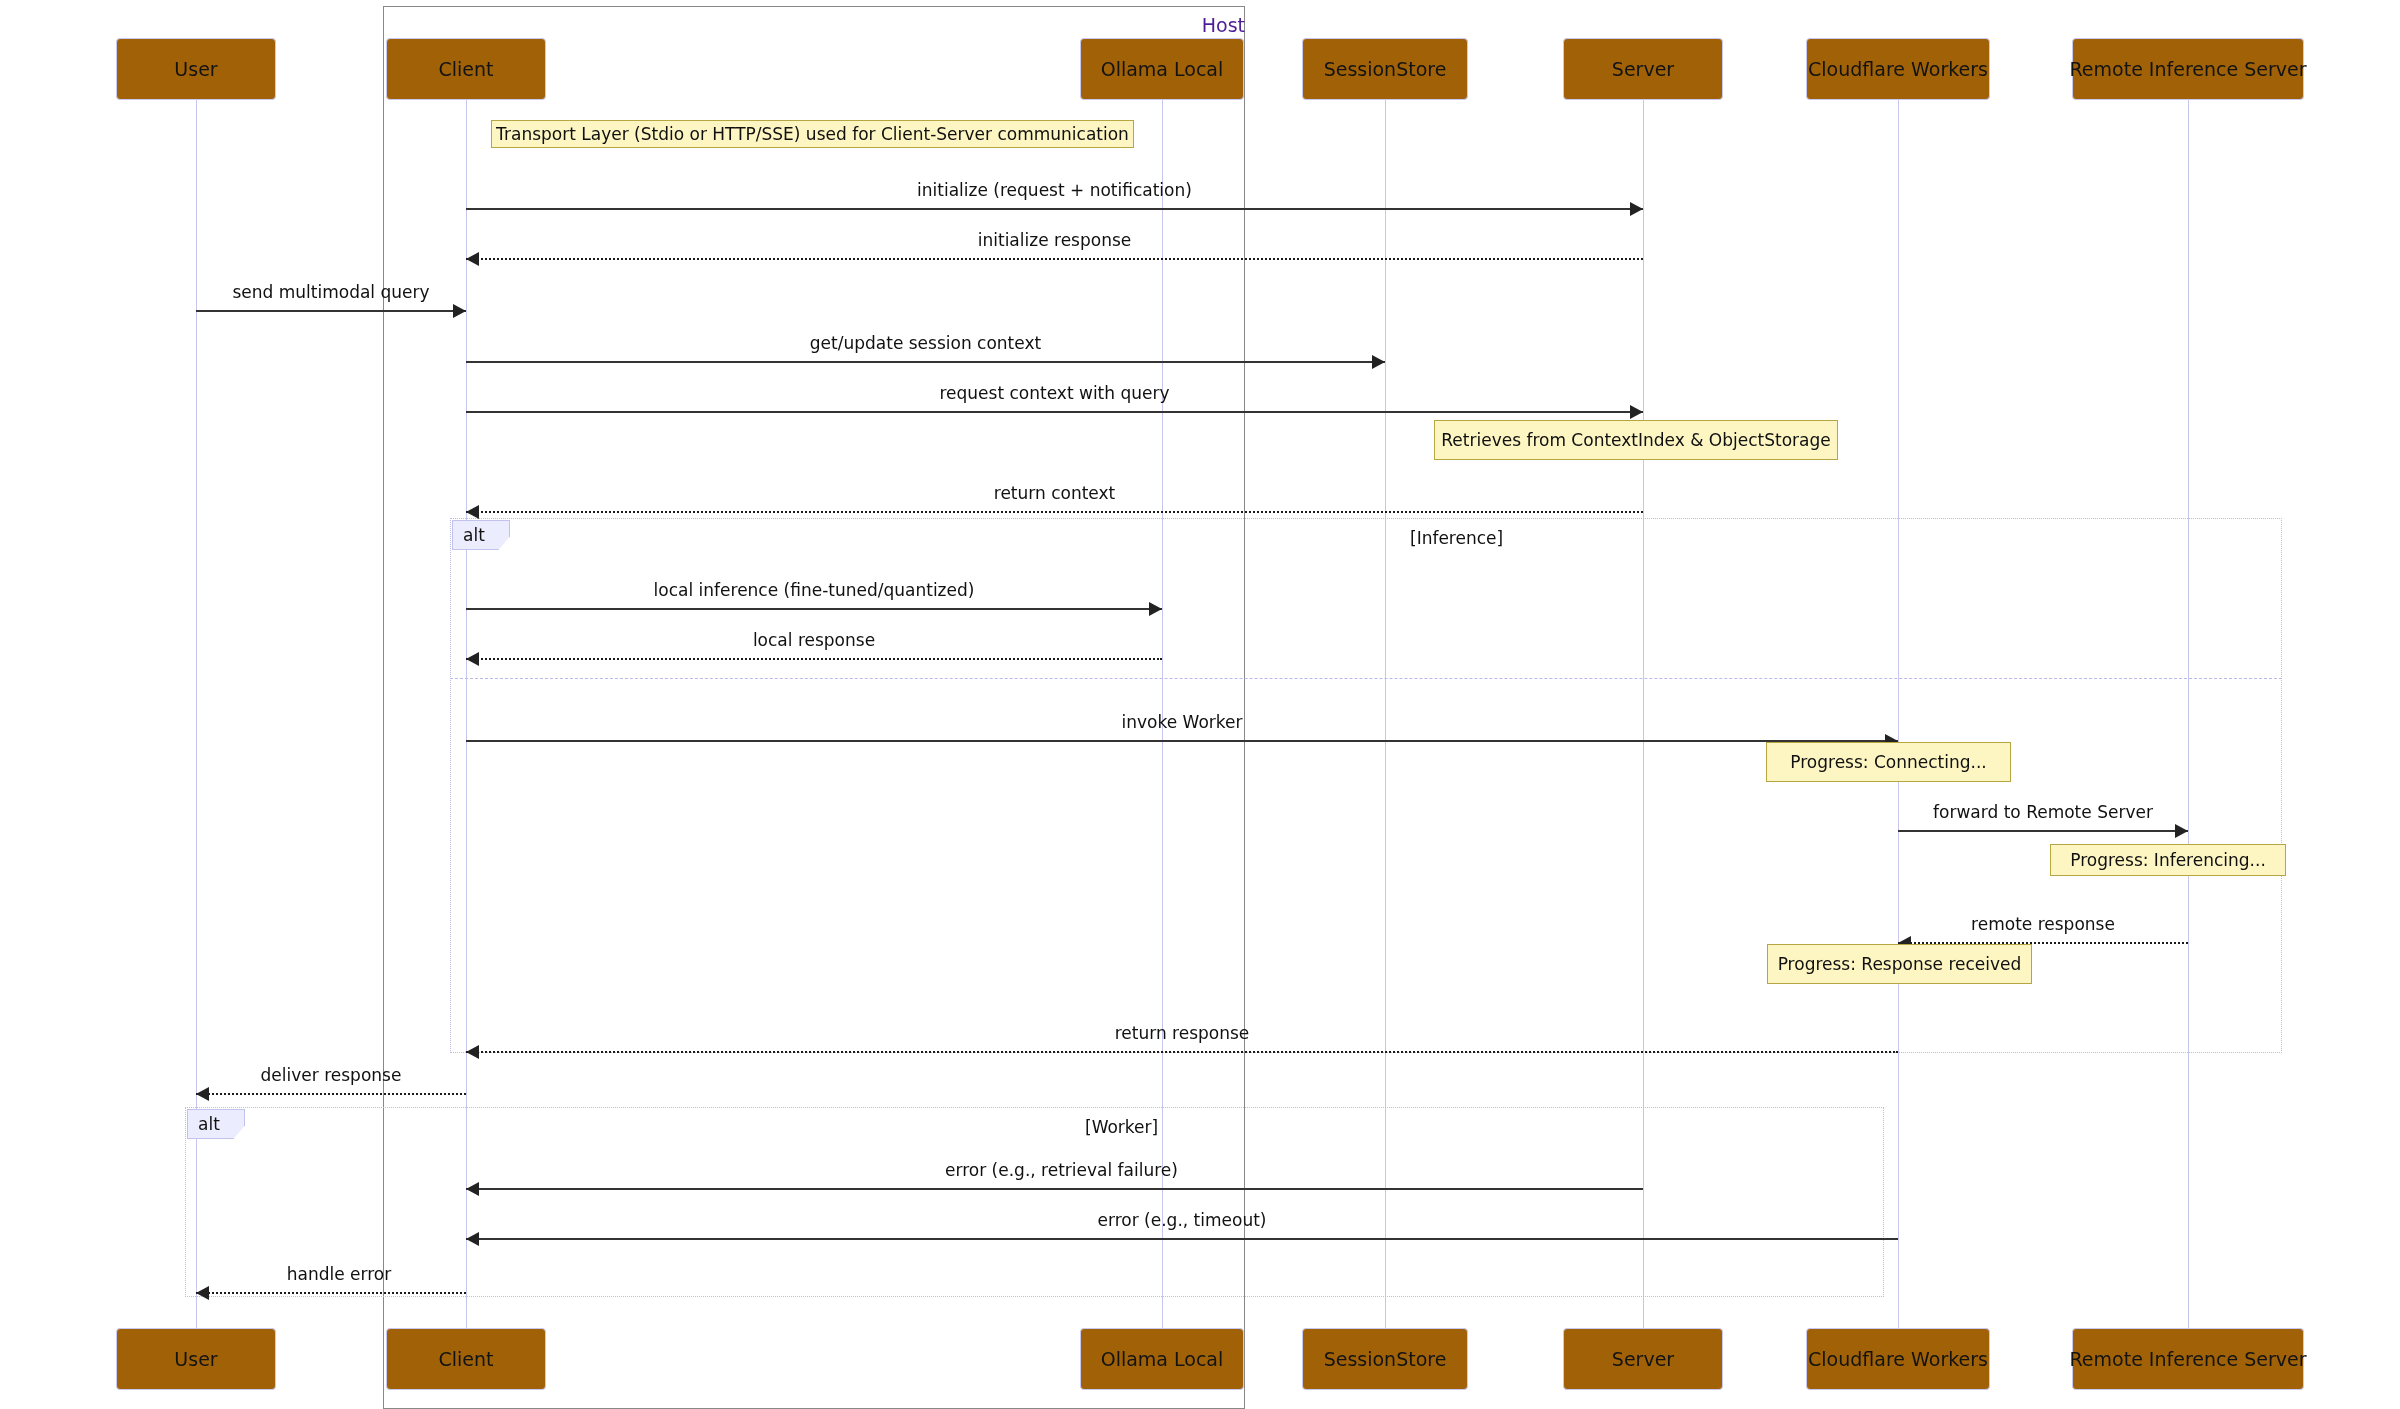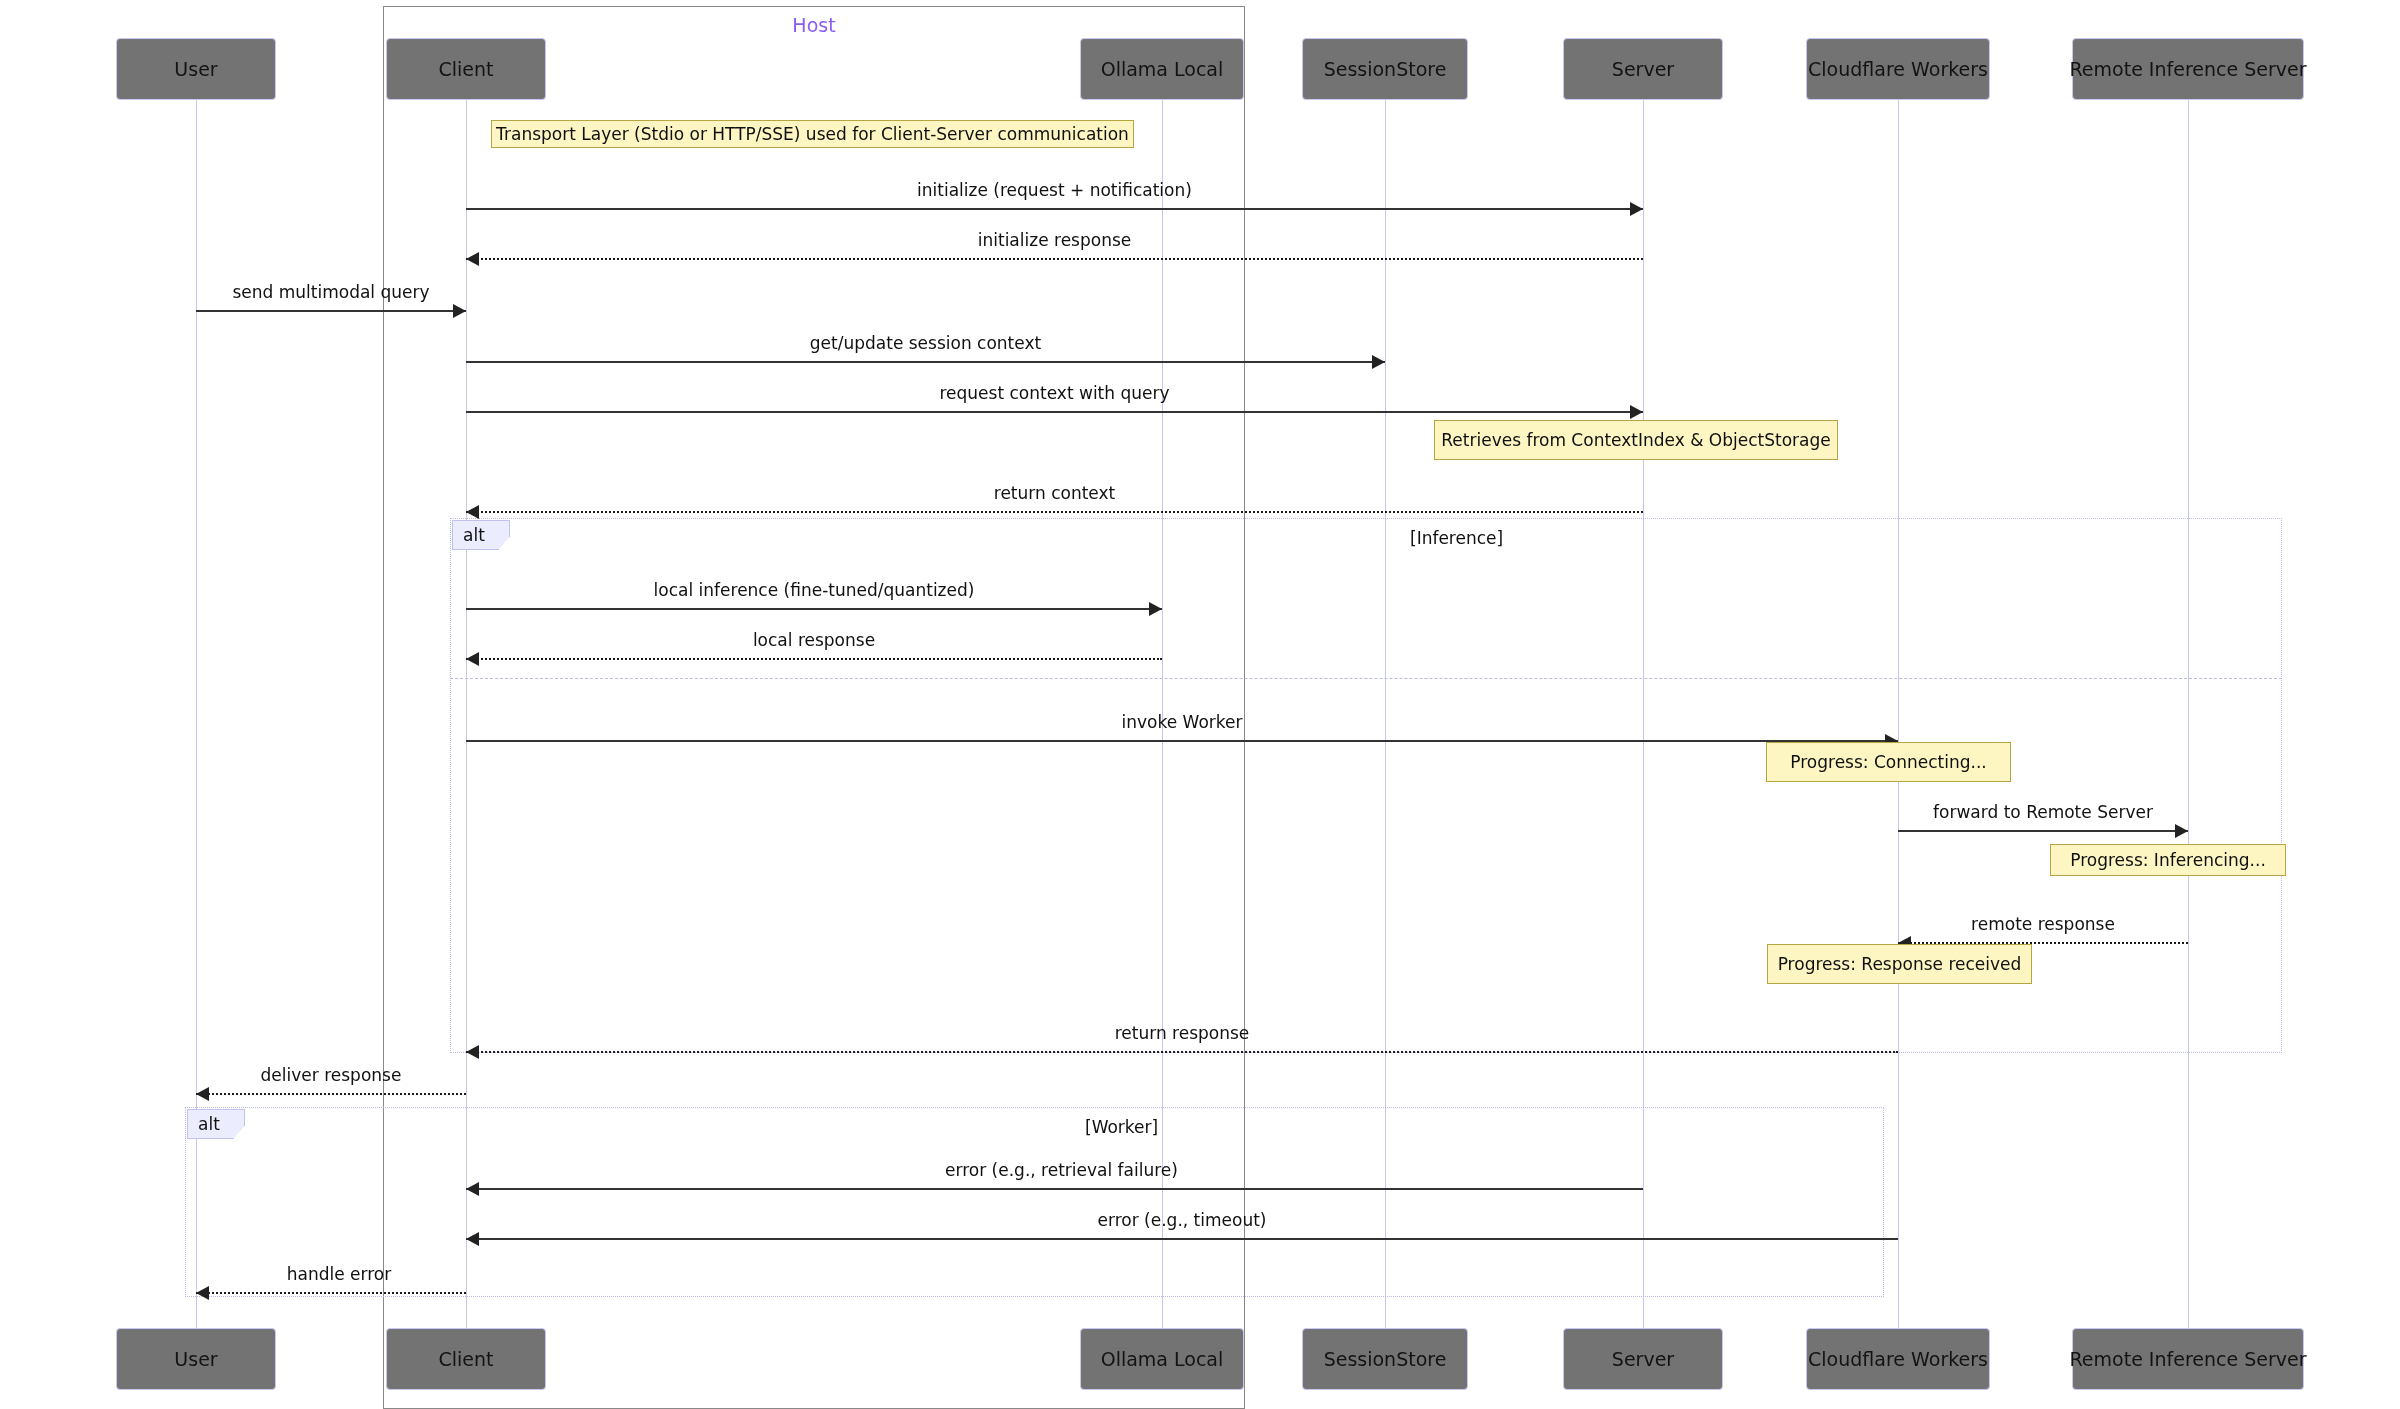--- a/index.html
+++ b/index.html
@@ -20,29 +20,29 @@
   
   .group-box {
     position: absolute;
     border: 1.5px solid #888888;
     background: transparent;
     box-sizing: border-box;
   }
   .group-label {
     position: absolute;
     font-size: 19px;
-    color: #8b5cf6;
-    text-align: center;
+    color: #4c1d95;
+    text-align: right;
     white-space: nowrap;
   }
 
   
   .actor {
     position: absolute;
-    background: #737373;
+    background: #a16207;
     border: 1.4px solid #c8c8f5;
     border-radius: 4px;
     box-sizing: border-box;
     display: flex;
     align-items: center;
     justify-content: center;
     font-size: 19px;
     color: #131313;
     white-space: nowrap;
   }

